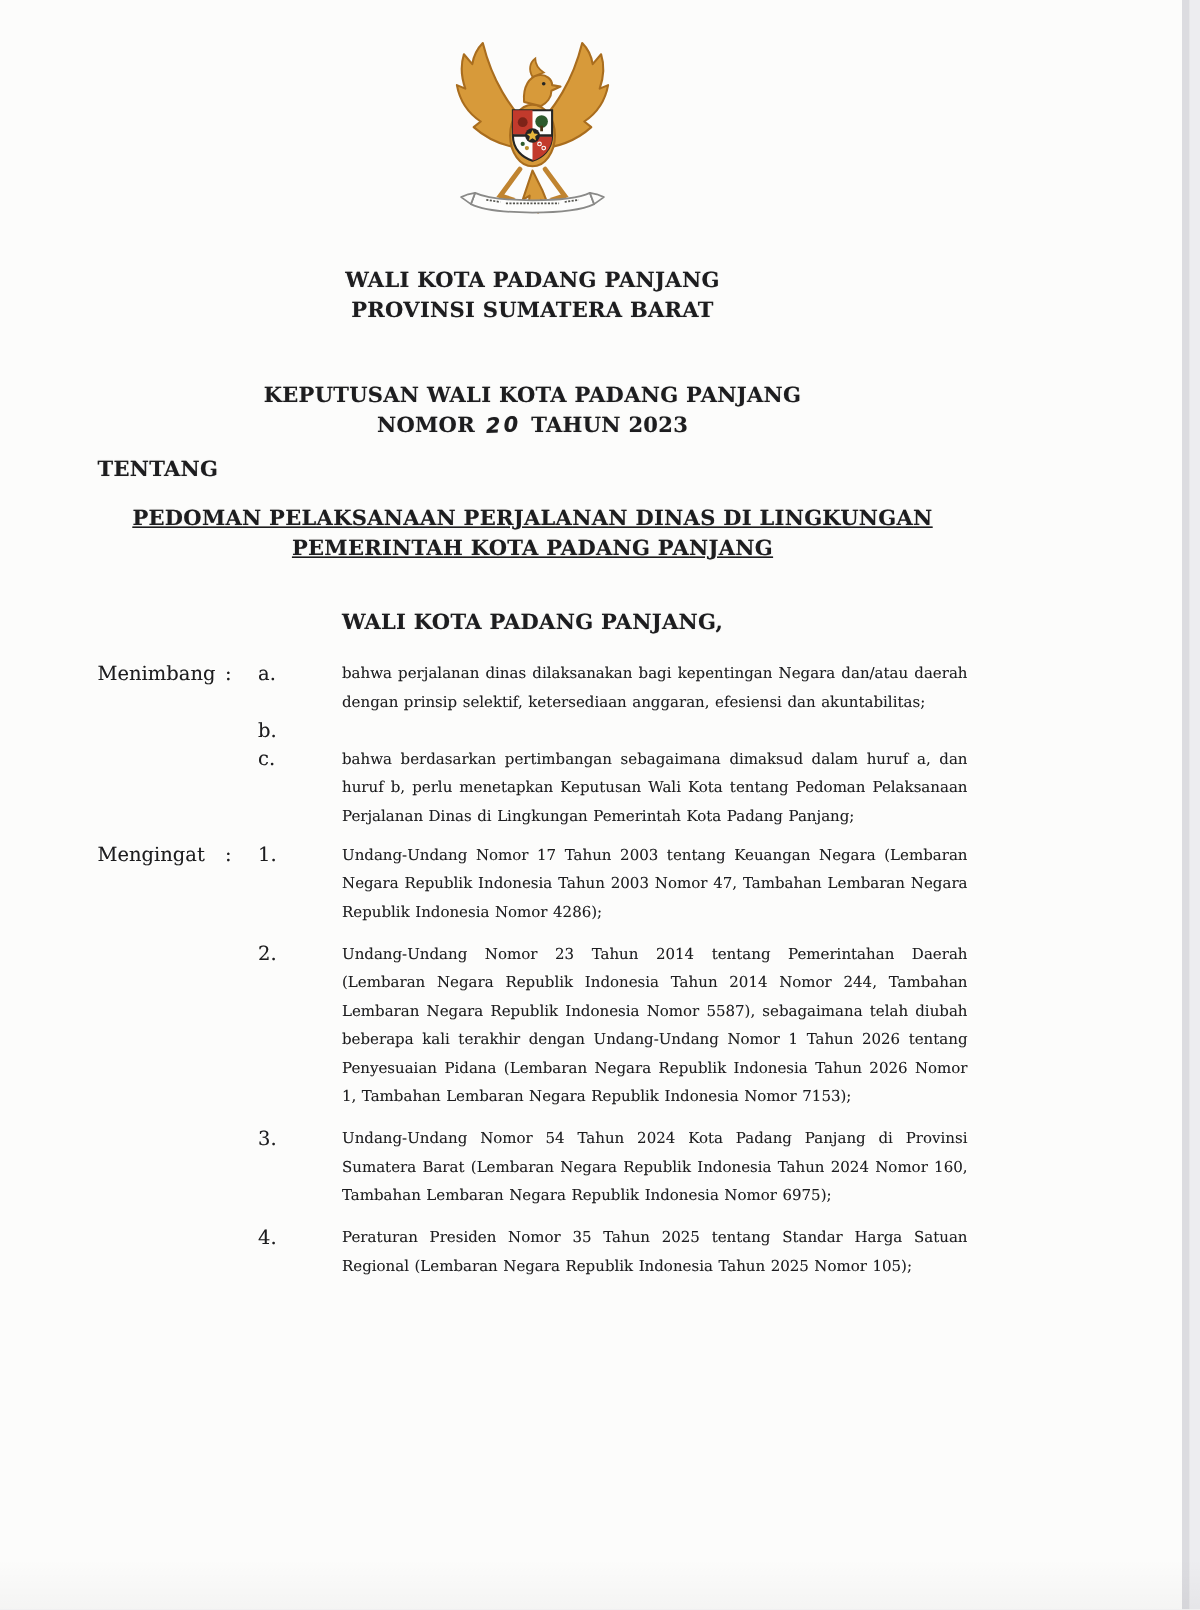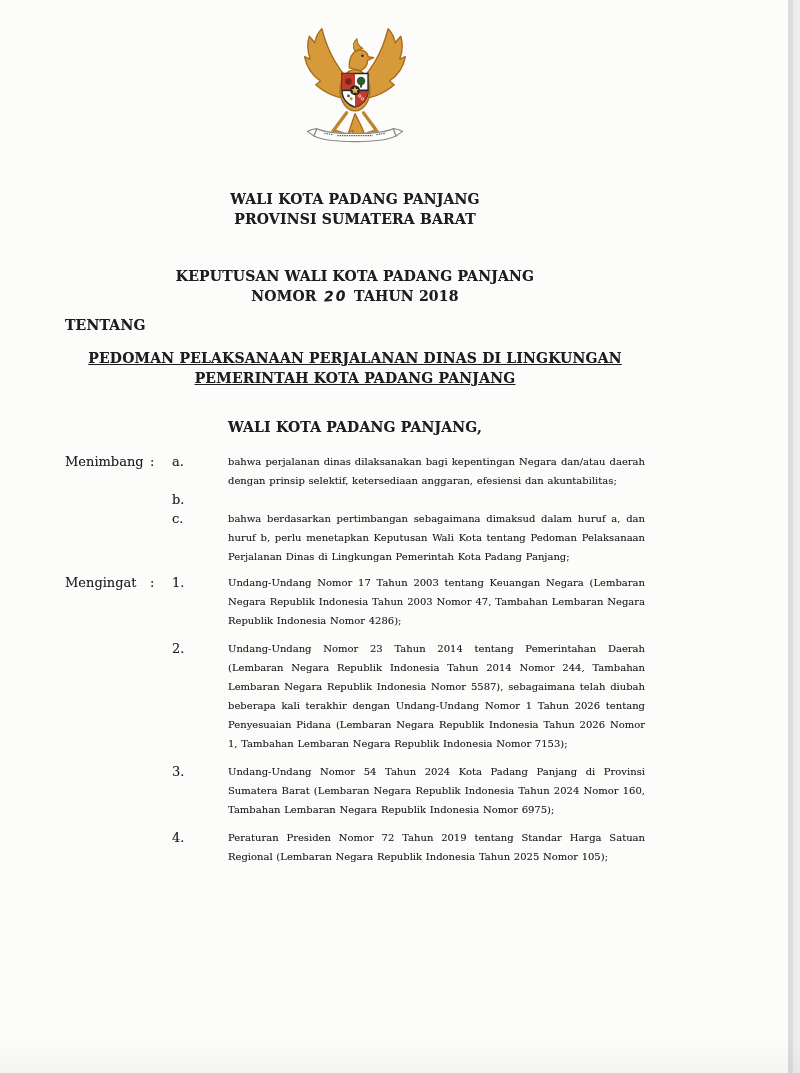--- a/index.html
+++ b/index.html
@@ -12,21 +12,21 @@
     color:#1d1d1f;
   }
   .scan-edge-right{position:absolute;top:0;right:7px;width:5px;height:100%;
     background:#d6d6db;opacity:.85;}
   .scan-edge-far{position:absolute;top:0;right:0;width:7px;height:100%;
     background:#ededf0;}
   .scan-bottom{position:absolute;left:0;bottom:0;width:100%;height:34px;
     background:linear-gradient(to bottom,rgba(0,0,0,0),rgba(0,0,0,0.03));}
   .content{margin-left:65px;width:580px;}
   .emblem-wrap{width:140px;height:140px;margin:25px auto 0 auto;}
-  .letterhead{margin-top:24px;text-align:center;}
+  .letterhead{margin-top:12px;text-align:center;}
   .h-line{font-size:14px;font-weight:bold;line-height:20px;letter-spacing:.2px;
     text-shadow:0 0 .5px rgba(20,20,20,.45);}
   .decree{margin-top:37px;text-align:center;}
   .nomor-line{font-size:14px;font-weight:bold;line-height:20px;letter-spacing:.2px;
     text-shadow:0 0 .5px rgba(20,20,20,.45);}
   .nomor-hand{display:inline-block;font-family:"DejaVu Sans",sans-serif;
     font-style:italic;font-weight:600;font-size:14px;
     transform:rotate(-3deg);padding:0 7px;letter-spacing:2px;}
   .tentang{margin-top:9px;text-align:left;}
   .subject{margin-top:13px;text-align:center;text-decoration:underline;}
@@ -103,21 +103,21 @@
     </div>
 
     <div class="letterhead">
       <div class="h-line">WALI KOTA PADANG PANJANG</div>
       <div class="h-line">PROVINSI SUMATERA BARAT</div>
     </div>
 
     <div class="decree">
       <div class="h-line">KEPUTUSAN WALI KOTA PADANG PANJANG</div>
       <div class="nomor-line">
-        <span>NOMOR</span><span class="nomor-hand">20</span><span>TAHUN 2018</span>
+        <span>NOMOR</span><span class="nomor-hand">20</span><span>TAHUN 2023</span>
       </div>
     </div>
 
     <div class="tentang">
       <div class="h-line">TENTANG</div>
     </div>
 
     <div class="subject">
       <div class="h-line">PEDOMAN PELAKSANAAN PERJALANAN DINAS DI LINGKUNGAN</div>
       <div class="h-line">PEMERINTAH KOTA PADANG PANJANG</div>
@@ -163,18 +163,18 @@
       <div class="row g-item">
         <div class="label"></div>
         <div class="colon"></div>
         <div class="marker">3.</div>
         <div class="body">Undang-Undang Nomor 54 Tahun 2024 Kota Padang Panjang di Provinsi Sumatera Barat (Lembaran Negara Republik Indonesia Tahun 2024 Nomor 160, Tambahan Lembaran Negara Republik Indonesia Nomor 6975);</div>
       </div>
       <div class="row g-item">
         <div class="label"></div>
         <div class="colon"></div>
         <div class="marker">4.</div>
-        <div class="body">Peraturan Presiden Nomor 72 Tahun 2019 tentang Standar Harga Satuan Regional (Lembaran Negara Republik Indonesia Tahun 2025 Nomor 105);</div>
+        <div class="body">Peraturan Presiden Nomor 35 Tahun 2025 tentang Standar Harga Satuan Regional (Lembaran Negara Republik Indonesia Tahun 2025 Nomor 105);</div>
       </div>
     </div>
 
   </div>
 </div>
 
 </body></html>

